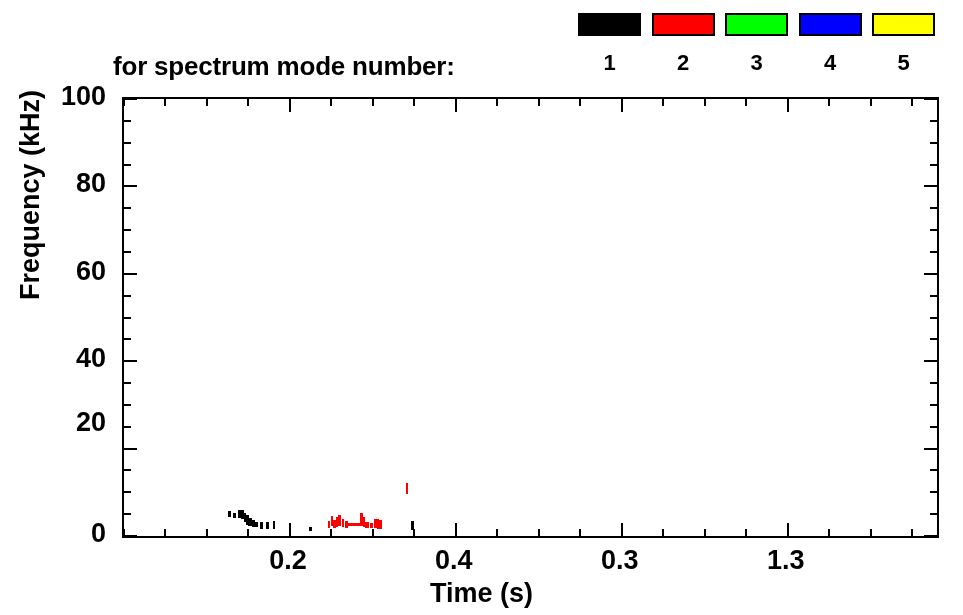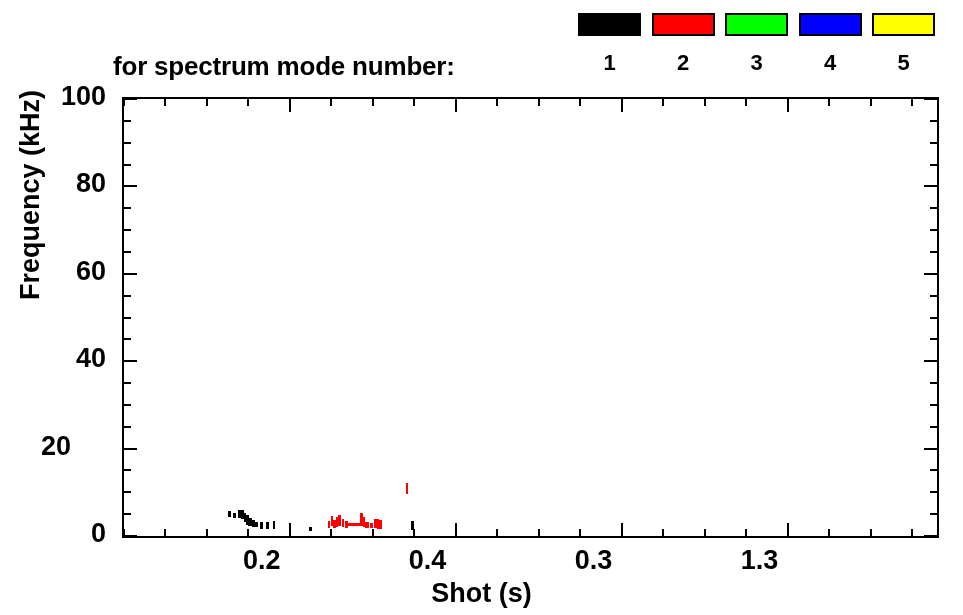--- a/index.html
+++ b/index.html
@@ -111,21 +111,21 @@
   .tick-r { height: 2px; right: 0; }
   .tick-r.major { width: 13px; }
   .tick-r.minor { width: 7px; }
 
   
   .xtick-label {
     position: absolute;
     font-weight: bold;
     font-size: 27px;
     line-height: 30px;
-    text-align: left;
+    text-align: center;
     width: 90px;
     margin-left: -45px;
     top: 545px;
     color: #000000;
   }
   .ytick-label {
     position: absolute;
     font-weight: bold;
     font-size: 27px;
     line-height: 30px;
@@ -321,25 +321,25 @@
   </div>
 
   <div id="xtick-labels">
       <div class="xtick-label" style="left: 287.918px;">0.2</div>
       <div class="xtick-label" style="left: 453.837px;">0.4</div>
       <div class="xtick-label" style="left: 619.755px;">0.3</div>
       <div class="xtick-label" style="left: 785.673px;">1.3</div>
     </div>
   <div id="ytick-labels">
       <div class="ytick-label" style="top: 534px;">0</div>
-      <div class="ytick-label" style="top: 447px; text-align: center;">20</div>
+      <div class="ytick-label" style="top: 423px;">20</div>
       <div class="ytick-label" style="top: 359.2px;">40</div>
       <div class="ytick-label" style="top: 271.8px;">60</div>
       <div class="ytick-label" style="top: 184.4px;">80</div>
       <div class="ytick-label" style="top: 97px;">100</div>
     </div>
 
-  <div id="xlabel">Shot (s)</div>
+  <div id="xlabel">Time (s)</div>
   <div id="ylabel-wrap">
     <div id="ylabel">Frequency (kHz)</div>
   </div>
 
 </div>
 
 </body></html>

